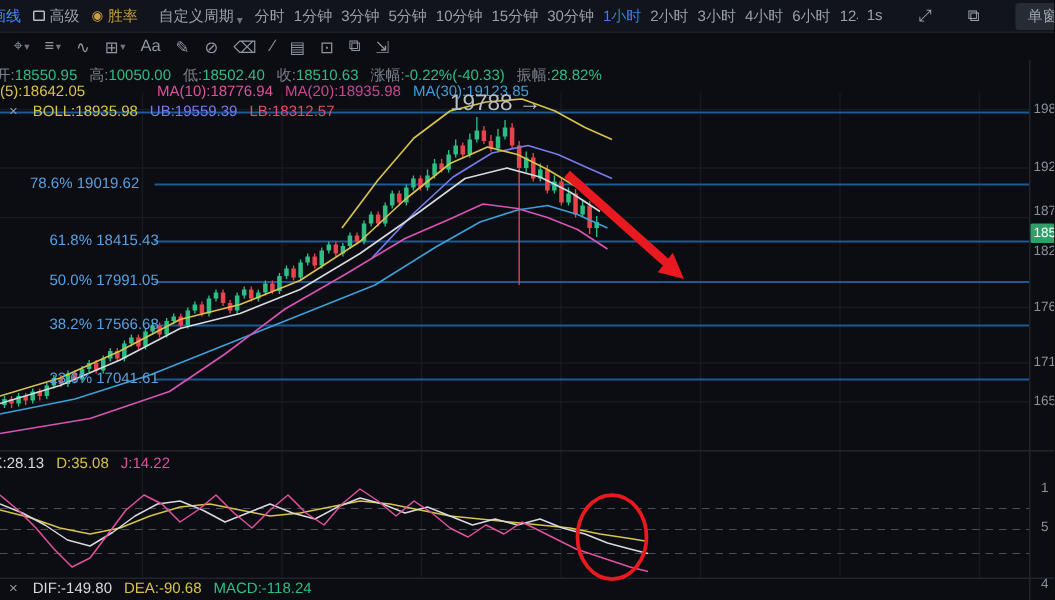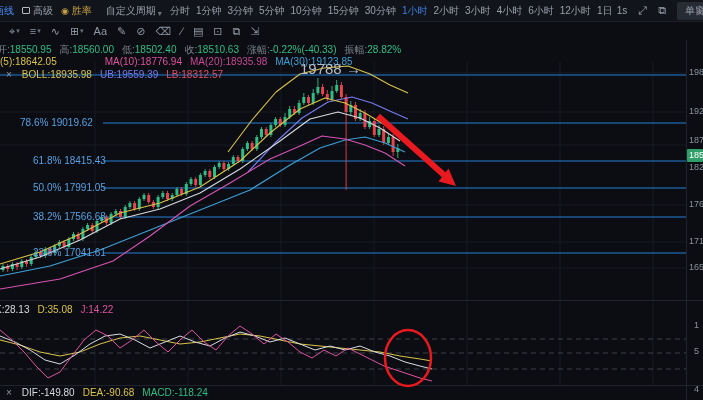--- a/index.html
+++ b/index.html
@@ -14,21 +14,21 @@
   .tb-item{cursor:pointer;display:flex;align-items:center;gap:3px;}
   .blue{color:#4a8cf7;}
   .gold{color:#c9a145;}
   .sq-icon{display:inline-block;width:8px;height:7px;border:1px solid #b7bcc4;border-radius:1px;}
   .coin{color:#c9a145;font-size:9px;}
   .custom-period{display:flex;align-items:flex-end;gap:2px;margin-left:14px;flex-shrink:0;cursor:pointer;}
   .caret{font-size:8px;color:#6d7480;}
   .periods{display:flex;align-items:center;gap:6px;margin-left:8px;overflow:hidden;flex-shrink:1;}
   .ptab{cursor:pointer;flex-shrink:0;}
   .ptab.active{color:#3f7fe0;}
-  .tb-right{display:flex;align-items:center;gap:11px;margin-left:auto;flex-shrink:0;padding-left:6px;}
+  .tb-right{display:flex;align-items:center;gap:24px;margin-left:auto;flex-shrink:0;padding-left:6px;}
   .tb-ico{font-size:11px;color:#9aa1ac;cursor:pointer;}
   .single-win{background:#262b34;border:none;color:#9aa1ac;font-size:10px;padding:2px 8px;
               border-radius:2px;margin-right:-10px;cursor:pointer;}
   
   .drawbar{position:absolute;left:0;top:22px;width:703px;height:18px;display:flex;align-items:center;
            gap:4px;padding-left:6px;font-size:11px;color:#8f96a1;background:#0b0d12;}
   .dtool{display:flex;align-items:center;gap:1px;cursor:pointer;padding:0 3px;}
   .dtool .caret{font-size:7px;}
   
   .inforow{position:absolute;font-size:10px;white-space:nowrap;display:flex;gap:8px;align-items:center;}
@@ -340,21 +340,21 @@
       <span class="dtool">
         <span>⧉</span>
       </span>
       <span class="dtool">
         <span>⇲</span>
       </span>
     </div>
 
   <div class="inforow" style="left:-3px;top:43px;">
       <span><span class="lbl">开:</span><span class="grn">18550.95</span></span>
-      <span><span class="lbl">高:</span><span class="grn">18560.00</span></span>
+      <span><span class="lbl">高:</span><span class="grn">10050.00</span></span>
       <span><span class="lbl">低:</span><span class="grn">18502.40</span></span>
       <span><span class="lbl">收:</span><span class="grn">18510.63</span></span>
       <span><span class="lbl">涨幅:</span><span class="grn">-0.22%(-40.33)</span></span>
       <span><span class="lbl">振幅:</span><span class="grn">28.82%</span></span>
     </div>
   <div class="inforow" style="left:-15px;top:56px;">
       <span style="color: rgb(217, 195, 74);">MA(5):18642.05</span>
       <span style="color: rgb(224, 82, 158); padding-left: 40px;">MA(10):18776.94</span>
       <span style="color: rgb(201, 70, 149);">MA(20):18935.98</span>
       <span style="color: rgb(61, 160, 216);">MA(30):19123.85</span>

